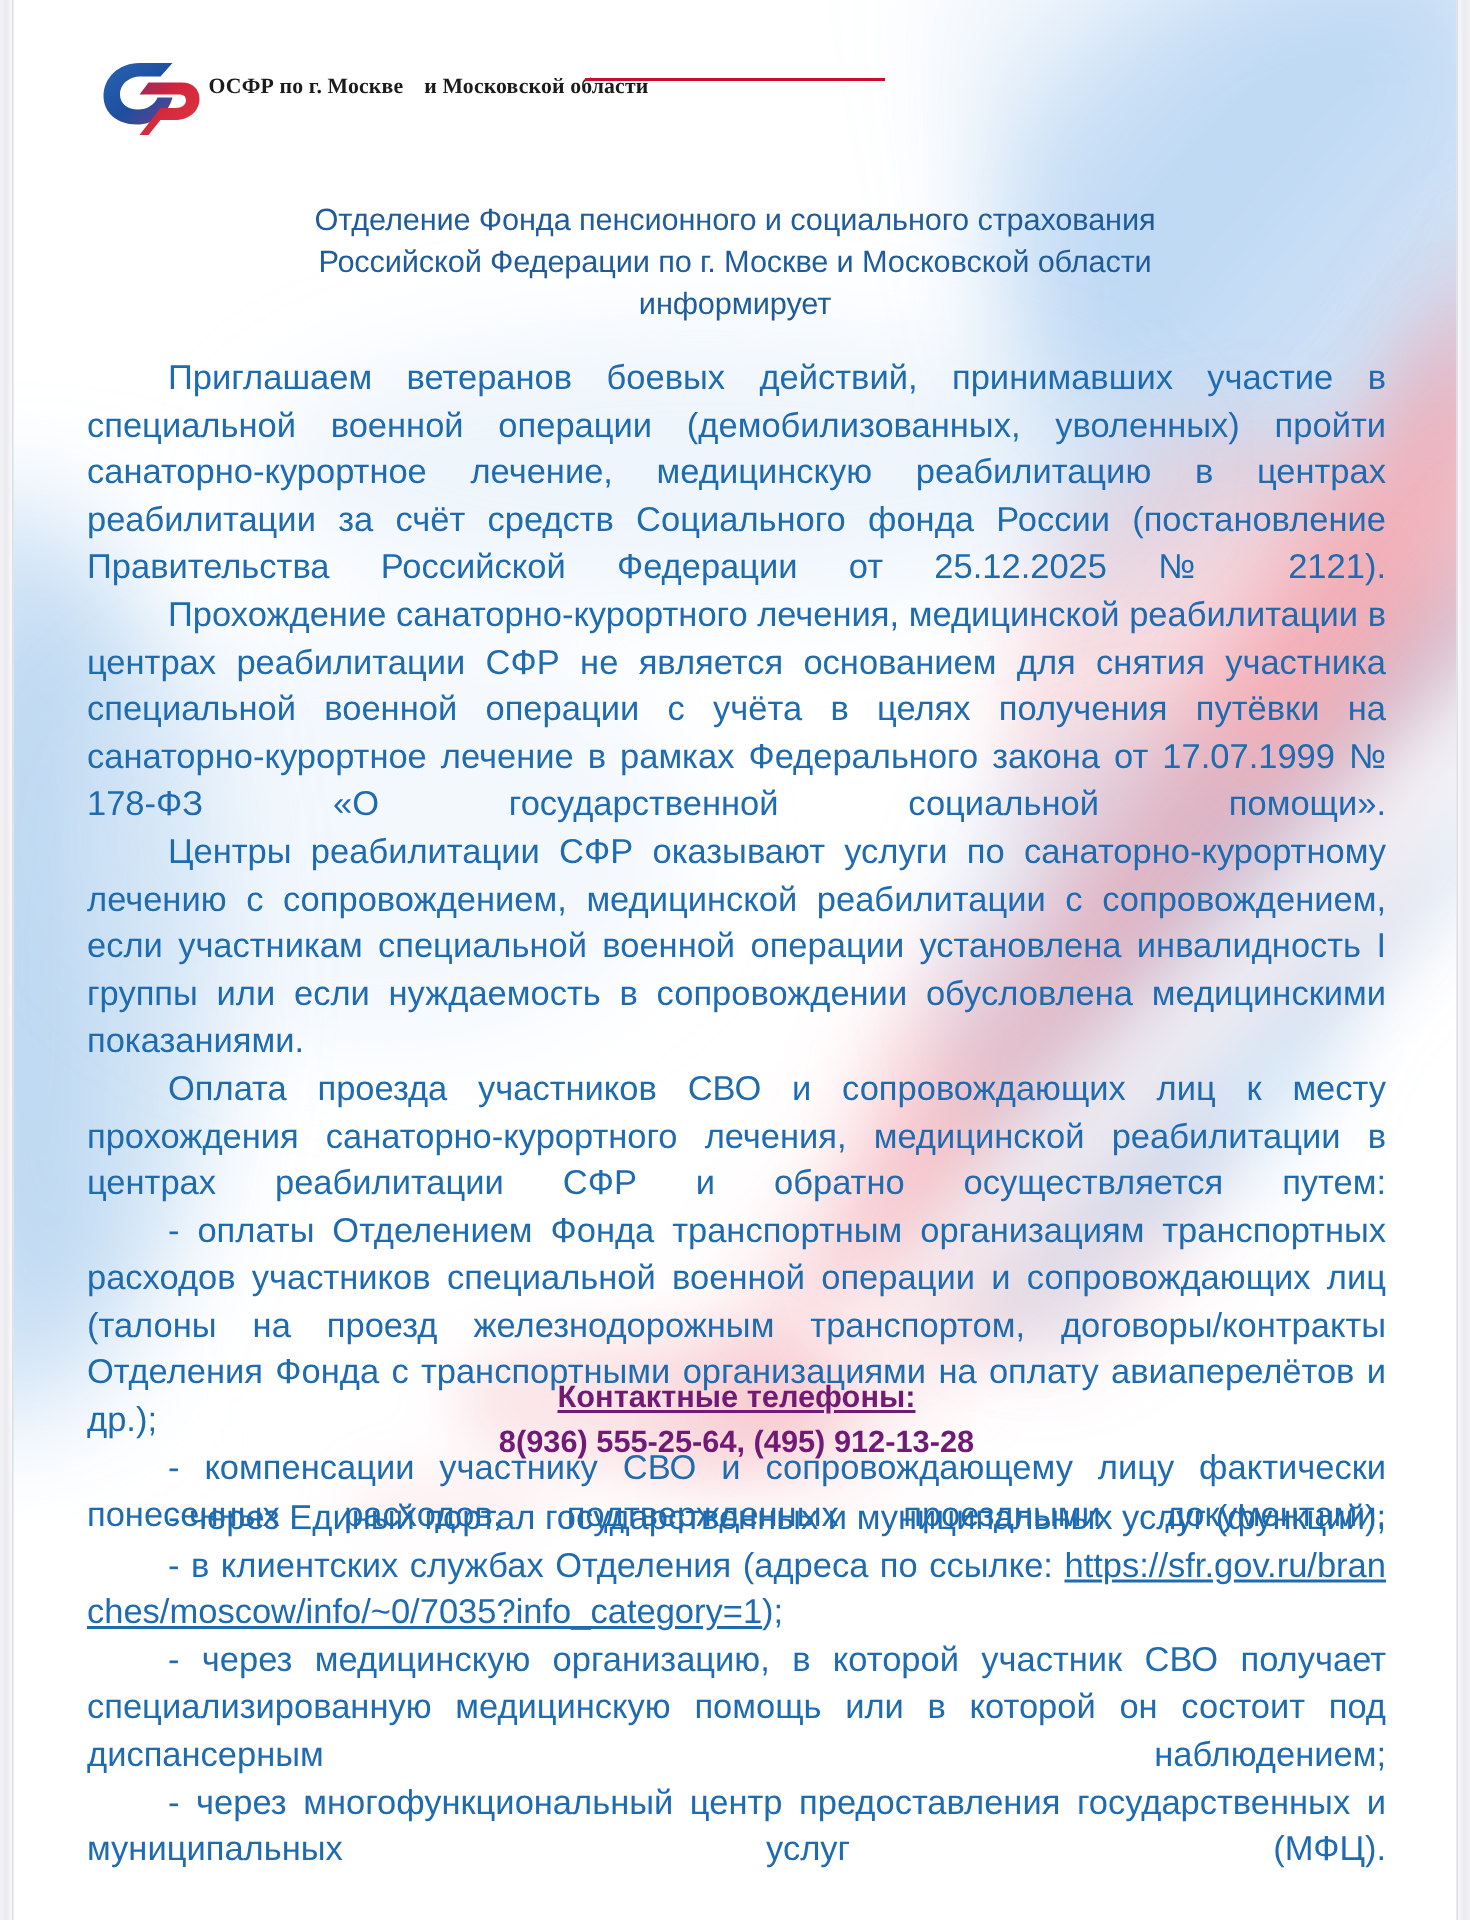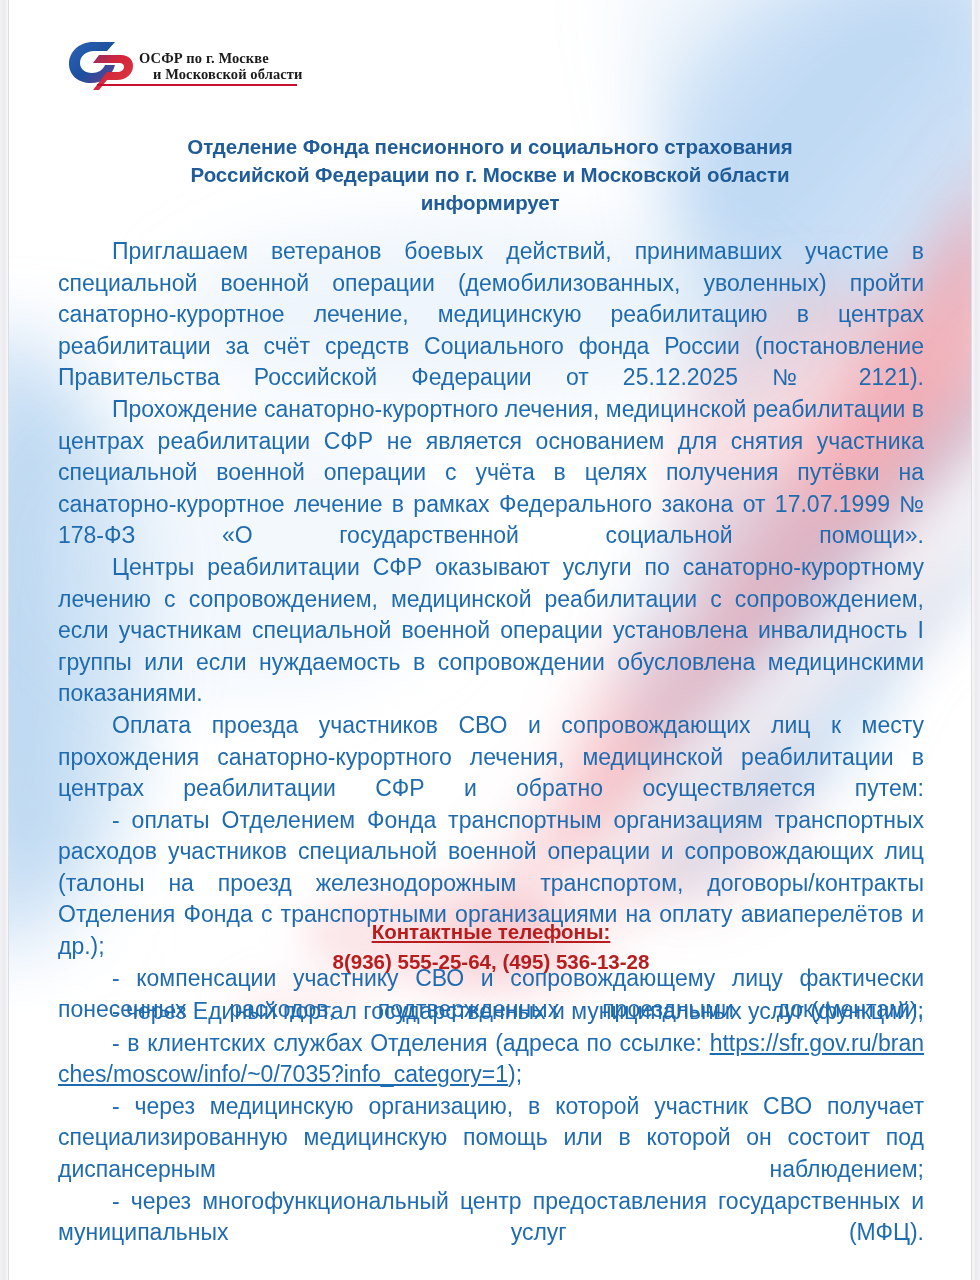--- a/index.html
+++ b/index.html
@@ -69,21 +69,21 @@
   .logo-mark {
     width: 72px;
     height: 52px;
     flex: 0 0 auto;
     margin-top: 1px;
   }
   .logo-mark svg { display: block; width: 72px; height: 52px; }
   .logo-text-wrap {
     padding-top: 12px;
     display: flex;
-    flex-direction: column;
+    flex-direction: row;
   }
   .logo-line {
     font-family: "Liberation Serif", "DejaVu Serif", serif;
     font-weight: bold;
     font-size: 14.5px;
     line-height: 1.12;
     color: #1b1b1b;
     letter-spacing: 0.1px;
     white-space: nowrap;
   }
@@ -98,21 +98,21 @@
 
   
   .doc-heading {
     position: absolute;
     left: 120px;
     top: 133px;
     width: 740px;
     text-align: center;
     color: #1f5c99;
     font-family: "Liberation Sans", "DejaVu Sans", sans-serif;
-    font-weight: bold;
+    font-weight: normal;
     font-size: 20.5px;
     line-height: 1.36;
     letter-spacing: -0.1px;
   }
 
   
   .body-text {
     position: absolute;
     left: 58px;
     top: 236px;
@@ -133,21 +133,21 @@
     text-align-last: justify;
   }
 
   
   .contacts {
     position: absolute;
     left: 58px;
     top: 918px;
     width: 866px;
     text-align: center;
-    color: #b91c1c;
+    color: #701a75;
   }
   .contacts .c-title {
     font-size: 20.5px;
     font-weight: bold;
     text-decoration: underline;
     text-underline-offset: 2px;
     line-height: 1.4;
   }
   .contacts .c-phones {
     font-size: 20.5px;
@@ -302,21 +302,21 @@
     <p class="just-all">Приглашаем ветеранов боевых действий, принимавших участие в специальной военной операции (демобилизованных, уволенных) пройти санаторно-курортное лечение, медицинскую реабилитацию в центрах реабилитации за счёт средств Социального фонда России (постановление Правительства Российской Федерации от 25.12.2025 № 2121).</p>
     <p class="just-all">Прохождение санаторно-курортного лечения, медицинской реабилитации в центрах реабилитации СФР не является основанием для снятия участника специальной военной операции с учёта в целях получения путёвки на санаторно-курортное лечение в рамках Федерального закона от 17.07.1999 № 178-ФЗ «О государственной социальной помощи».</p>
     <p class="just-all">Центры реабилитации СФР оказывают услуги по санаторно-курортному лечению с сопровождением, медицинской реабилитации с сопровождением, если участникам специальной военной операции установлена инвалидность I группы или если нуждаемость в сопровождении обусловлена медицинскими показаниями.</p>
     <p class="just-all">Оплата проезда участников СВО и сопровождающих лиц к месту прохождения санаторно-курортного лечения, медицинской реабилитации в центрах реабилитации СФР и обратно осуществляется путем:</p>
     <p class="just-all">- оплаты Отделением Фонда транспортным организациям транспортных расходов участников специальной военной операции и сопровождающих лиц (талоны на проезд железнодорожным транспортом, договоры/контракты Отделения Фонда с транспортными организациями на оплату авиаперелётов и др.);</p>
     <p class="just-all">- компенсации участнику СВО и сопровождающему лицу фактически понесенных расходов, подтвержденных проездными документами.</p>
   </div>
 
   <div class="contacts">
     <div class="c-title">Контактные телефоны:</div>
-    <div class="c-phones">8(936) 555-25-64, (495) 536-13-28</div>
+    <div class="c-phones">8(936) 555-25-64, (495) 912-13-28</div>
   </div>
 
   <div class="body-text second">
     <p class="just-all">- через Единый портал государственных и муниципальных услуг (функций);</p>
     <p class="just-all"><span>- в клиентских службах Отделения (адреса по ссылке: </span><a class="doc-link" href="#">https://sfr.gov.ru/branches/moscow/info/~0/7035?info_category=1</a><span>);</span></p>
     <p class="just-all">- через медицинскую организацию, в которой участник СВО получает специализированную медицинскую помощь или в которой он состоит под диспансерным наблюдением;</p>
     <p class="just-all">- через многофункциональный центр предоставления государственных и муниципальных услуг (МФЦ).</p>
   </div>
 
 </div>

